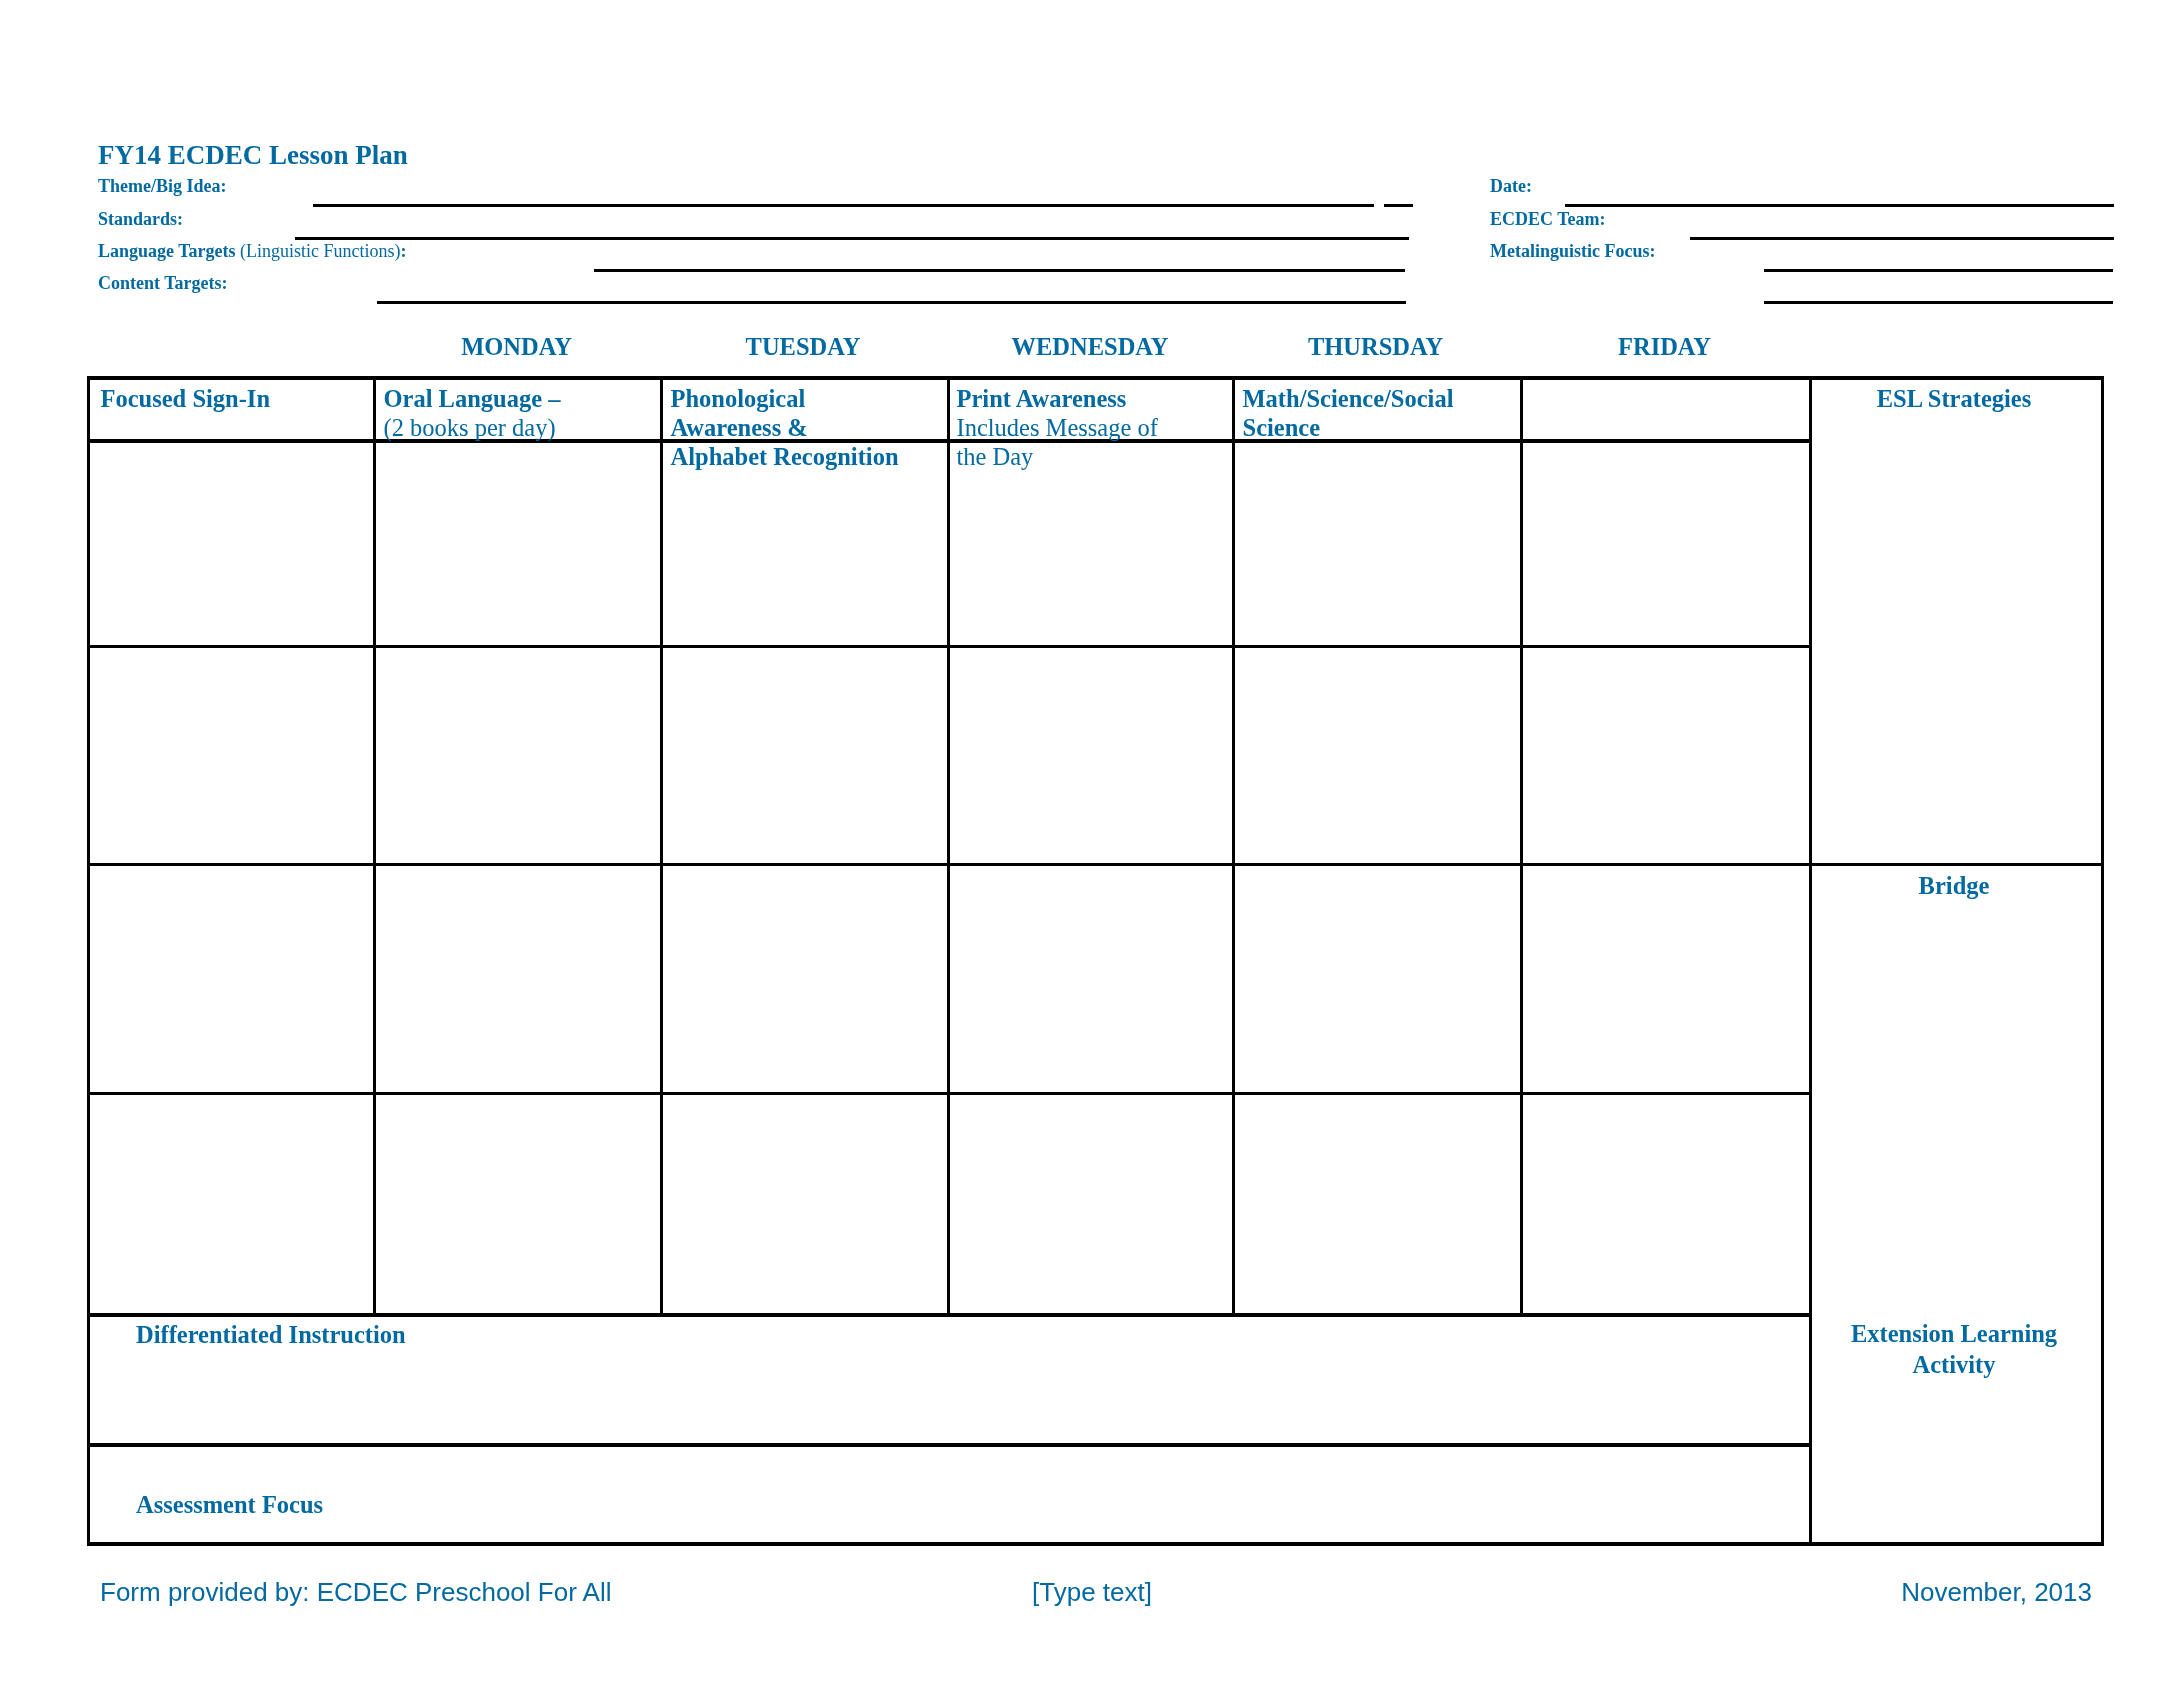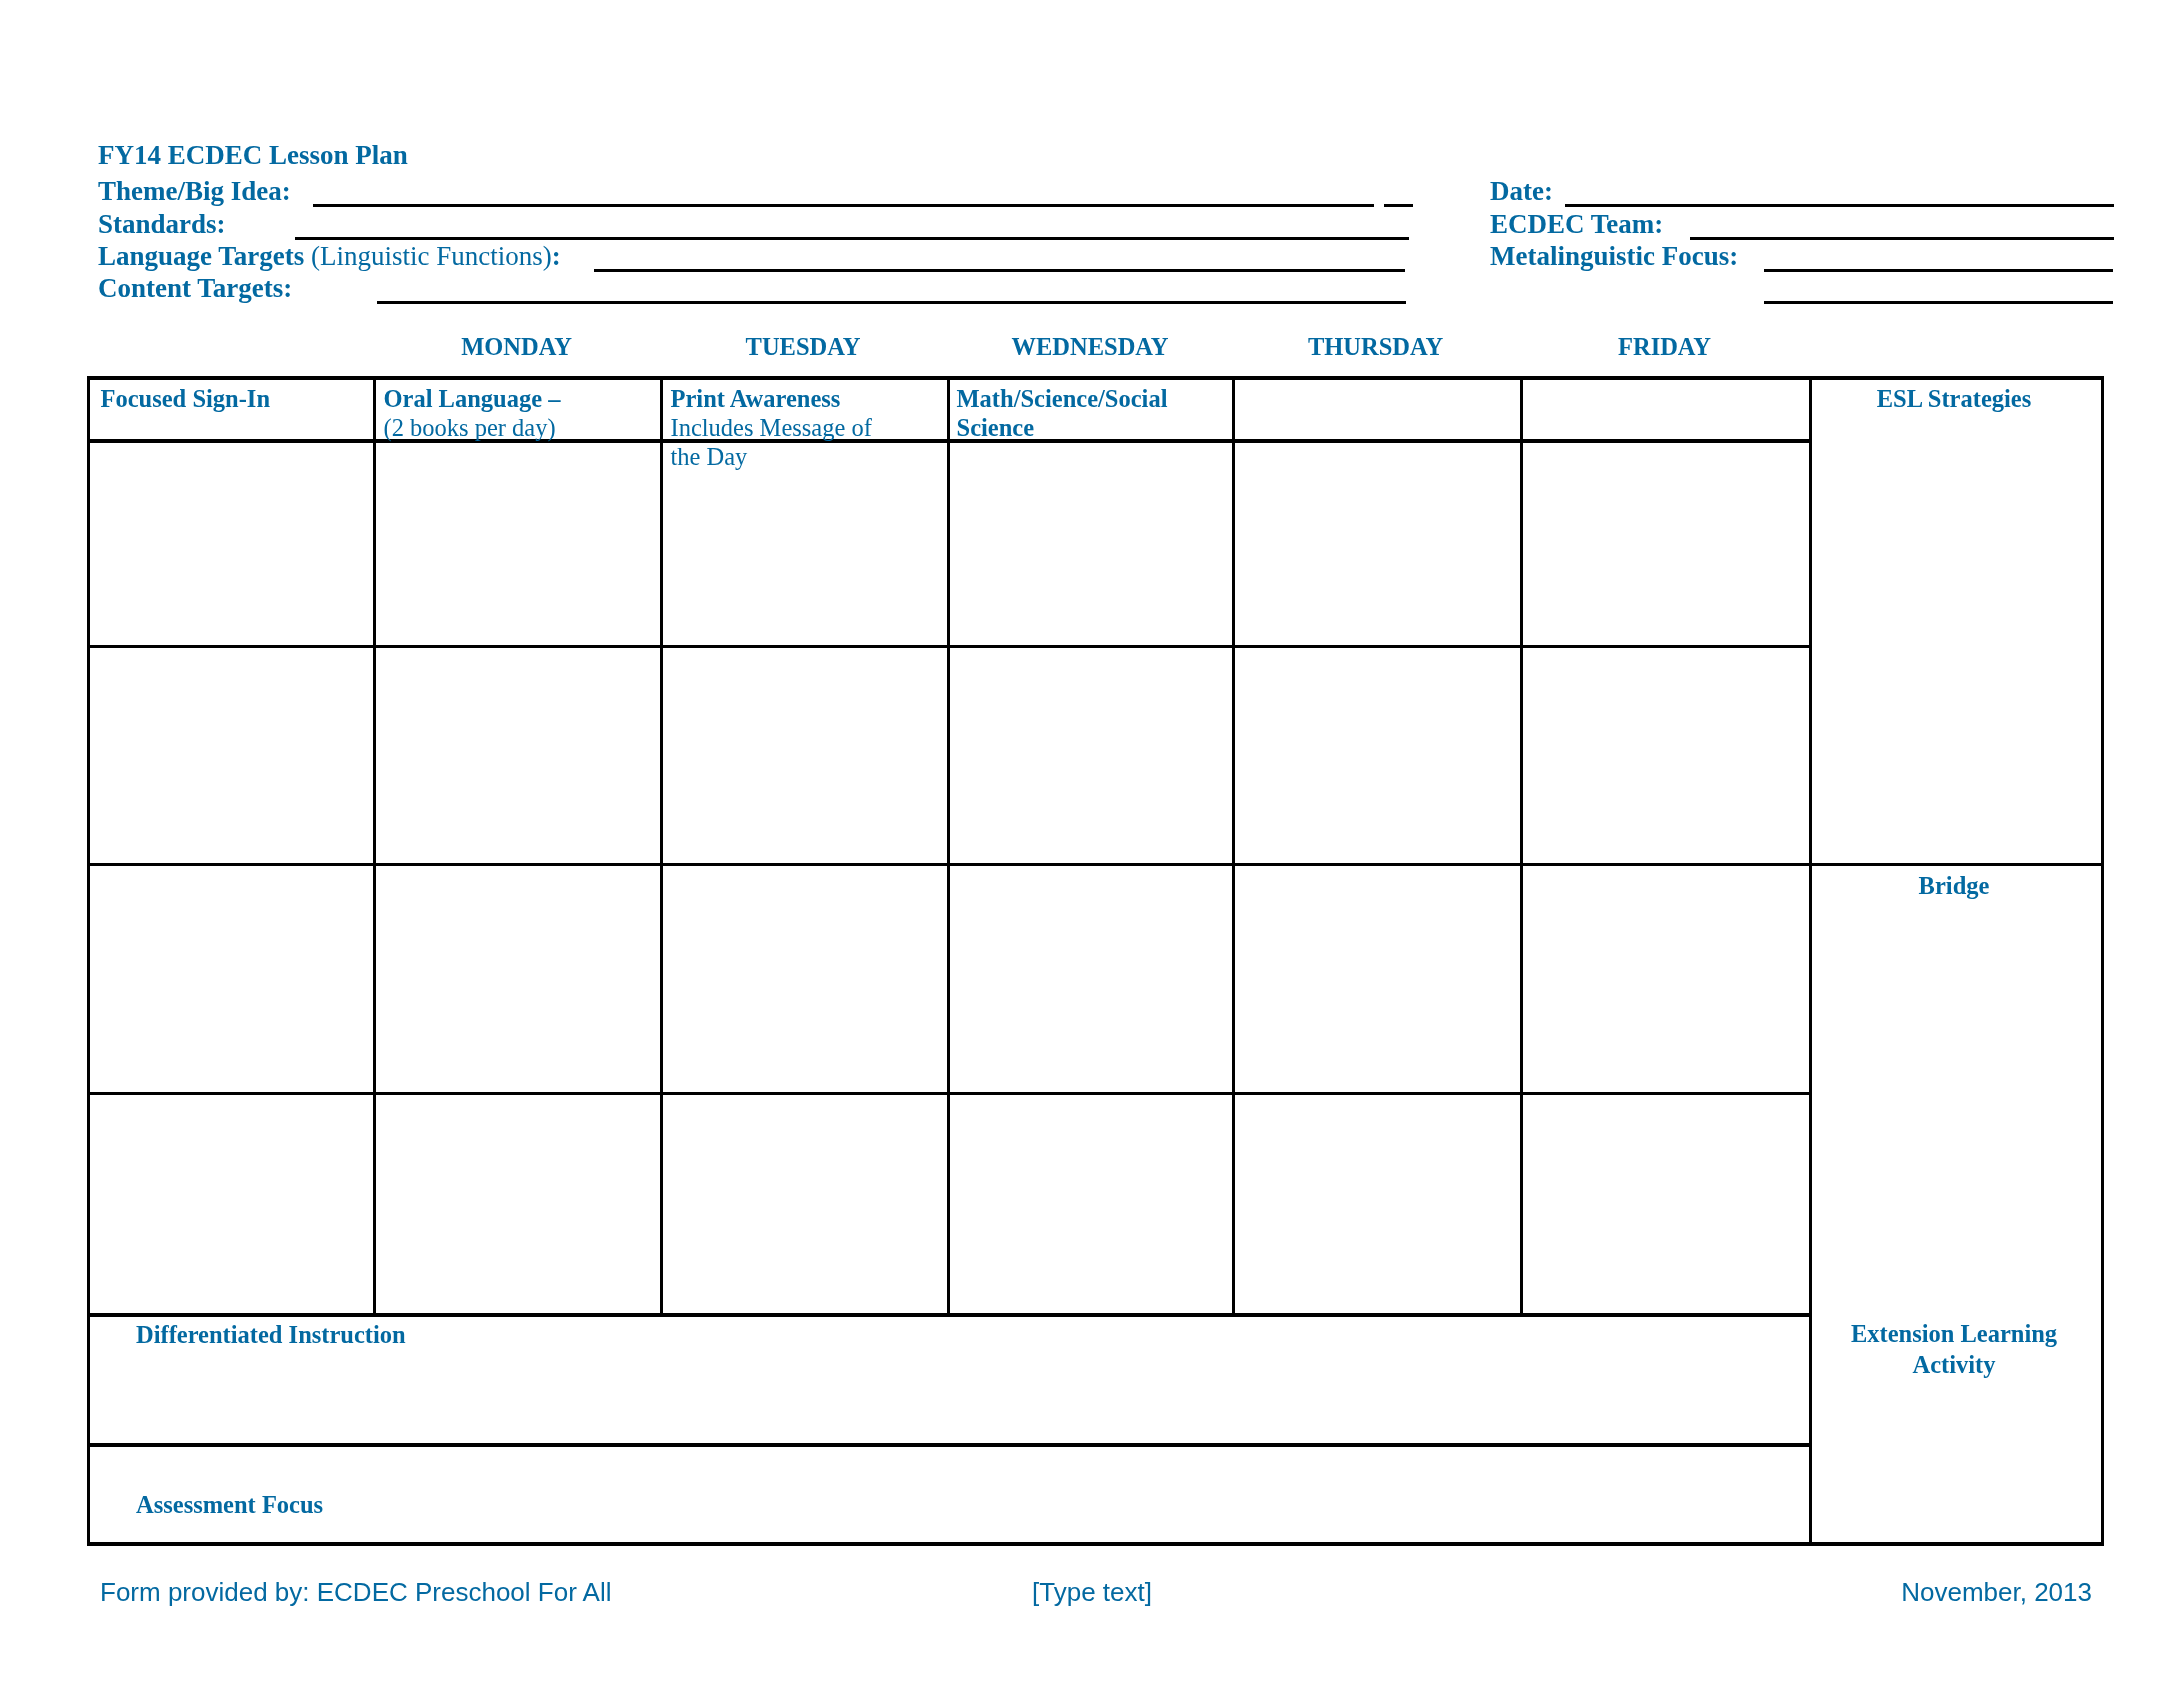--- a/index.html
+++ b/index.html
@@ -1,20 +1,20 @@
 <!DOCTYPE html>
 <html style="font-size:14px"><head>
 <meta charset="utf-8">
 <style>
   html,body{margin:0;padding:0;background:#e8e8e8;}
   .sheet{position:relative;width:2184px;height:1687px;background:#ffffff;
          font-family:"Liberation Serif",serif;color:#0369a1;overflow:hidden;}
   
   .title{position:absolute;left:98px;top:140px;font-size:27px;font-weight:bold;white-space:nowrap;}
-  .hlbl{position:absolute;font-size:27px;font-weight:bold;white-space:nowrap;}
+  .hlbl{position:absolute;font-size:18px;font-weight:bold;white-space:nowrap;}
   .hlbl .reg{font-weight:normal;}
   .blank{position:absolute;height:2.6px;background:#000;}
   
   .dayhdr{position:absolute;top:333px;font-size:24.5px;font-weight:bold;text-align:center;}
   
   .ln{position:absolute;background:#000;}
   
   .cells{position:absolute;left:90px;top:380px;width:1719px;height:933px;display:grid;
          grid-template-columns:283px 287px 286px 286px 287px 289px;
          grid-template-rows:59px 206px 217px 229px 221px;}
@@ -95,20 +95,26 @@
     <div class="rowlbl">
         <div class="t">Oral Language –</div>
         <div class="s">(2 books per day)</div>
       </div>
     <div class="hotspot"></div>
     <div class="hotspot"></div>
     <div class="hotspot"></div>
     <div class="hotspot"></div>
     <div class="hotspot"></div>
 
+    <div class="rowlbl">
+        <div class="t">Phonological
+Awareness &amp;
+Alphabet Recognition</div>
+        <div class="s"></div>
+      </div>
     <div class="hotspot"></div>
     <div class="hotspot"></div>
     <div class="hotspot"></div>
     <div class="hotspot"></div>
     <div class="hotspot"></div>
 
     <div class="rowlbl">
         <div class="t">Print Awareness</div>
         <div class="s">Includes Message of
 the Day</div>

